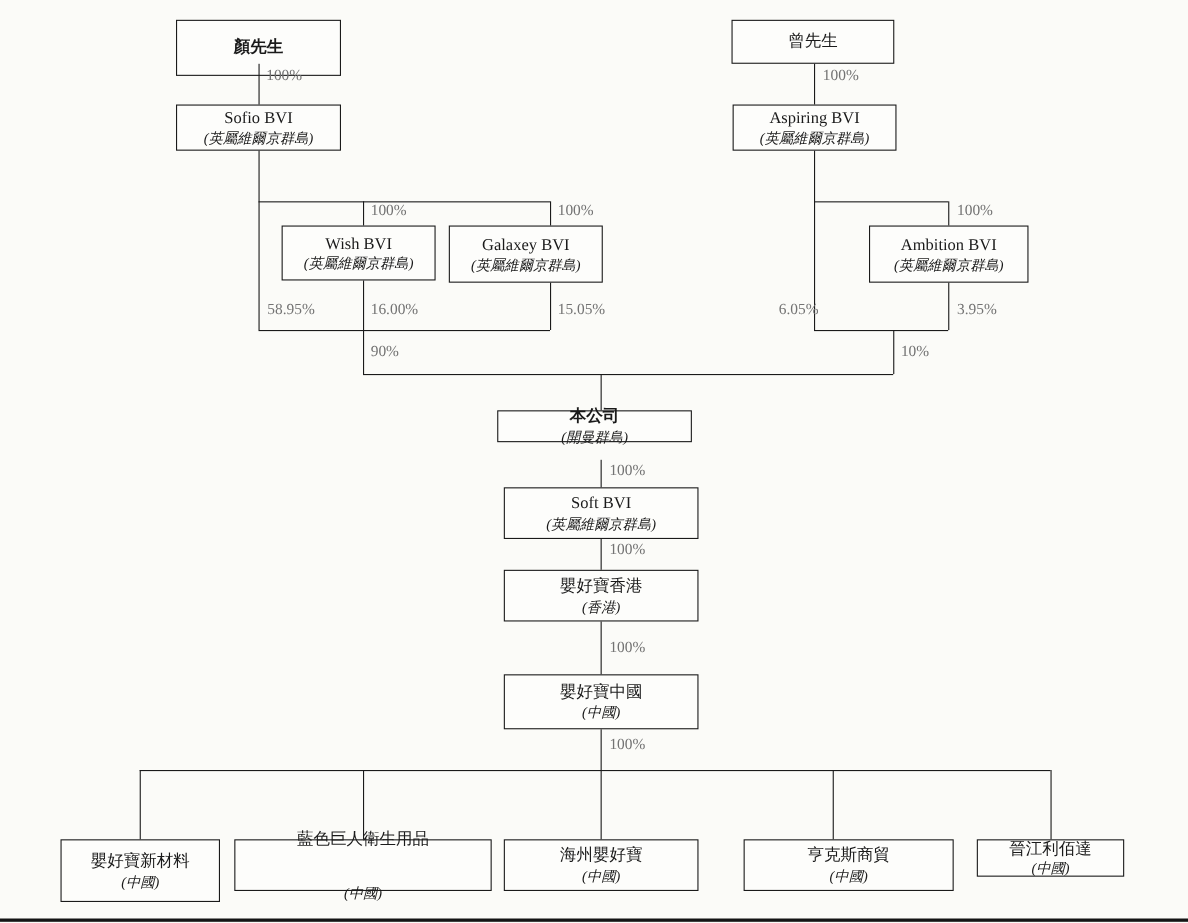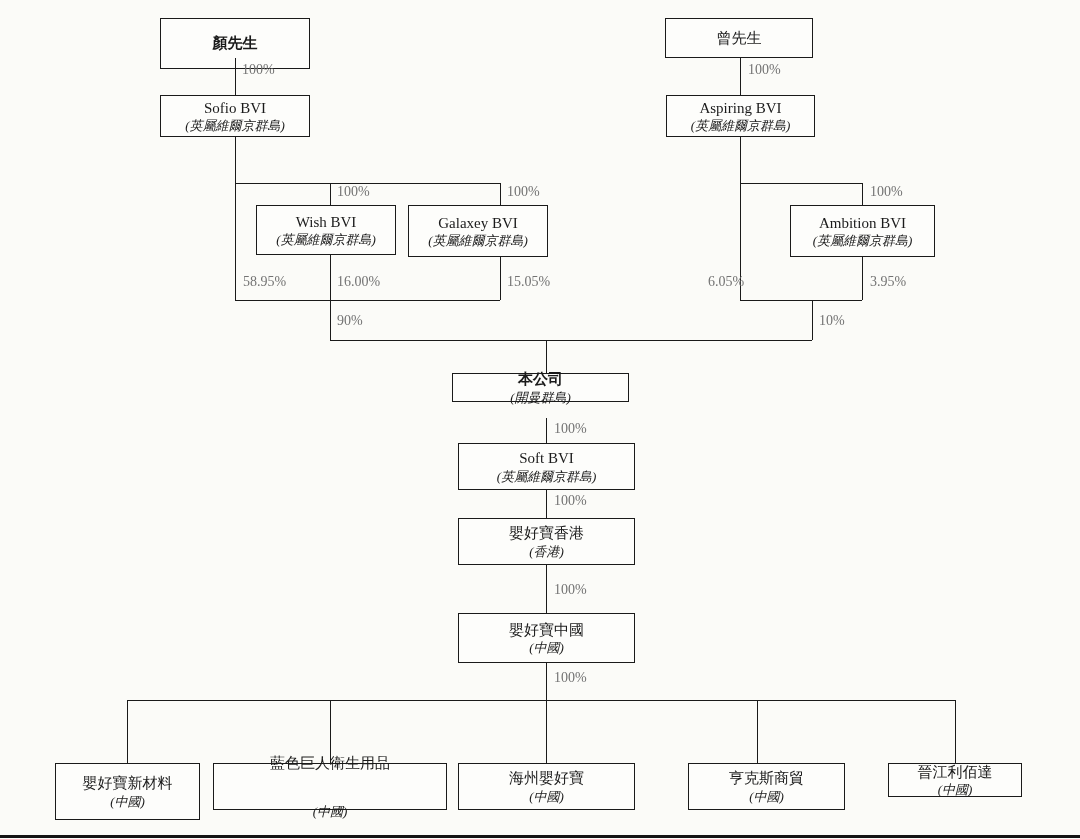--- a/index.html
+++ b/index.html
@@ -80,21 +80,21 @@
       <div class="node-sub">(中國)</div>
     </div>
     <div class="node" style="left: 213px; top: 763px; width: 234px; height: 47px; gap: 31px;">
       <div class="node-label">藍色巨人衛生用品</div>
       <div class="node-sub">(中國)</div>
     </div>
     <div class="node" style="left: 458px; top: 763px; width: 177px; height: 47px;">
       <div class="node-label">海州嬰好寶</div>
       <div class="node-sub">(中國)</div>
     </div>
-    <div class="node" style="left: 676px; top: 763px; width: 157px; height: 47px; margin-left: 12px;">
+    <div class="node" style="left: 676px; top: 763px; width: 191px; height: 47px;">
       <div class="node-label">亨克斯商貿</div>
       <div class="node-sub">(中國)</div>
     </div>
     <div class="node" style="left: 888px; top: 763px; width: 134px; height: 34px;">
       <div class="node-label">晉江利佰達</div>
       <div class="node-sub">(中國)</div>
     </div>
     <div class="line" style="background: rgb(26, 26, 26); left: 235px; top: 58px; width: 1px; height: 37px;"></div>
     <div class="line" style="background: rgb(26, 26, 26); left: 740px; top: 58px; width: 1px; height: 37px;"></div>
     <div class="line" style="background: rgb(26, 26, 26); left: 235px; top: 137px; width: 1px; height: 163px;"></div>

